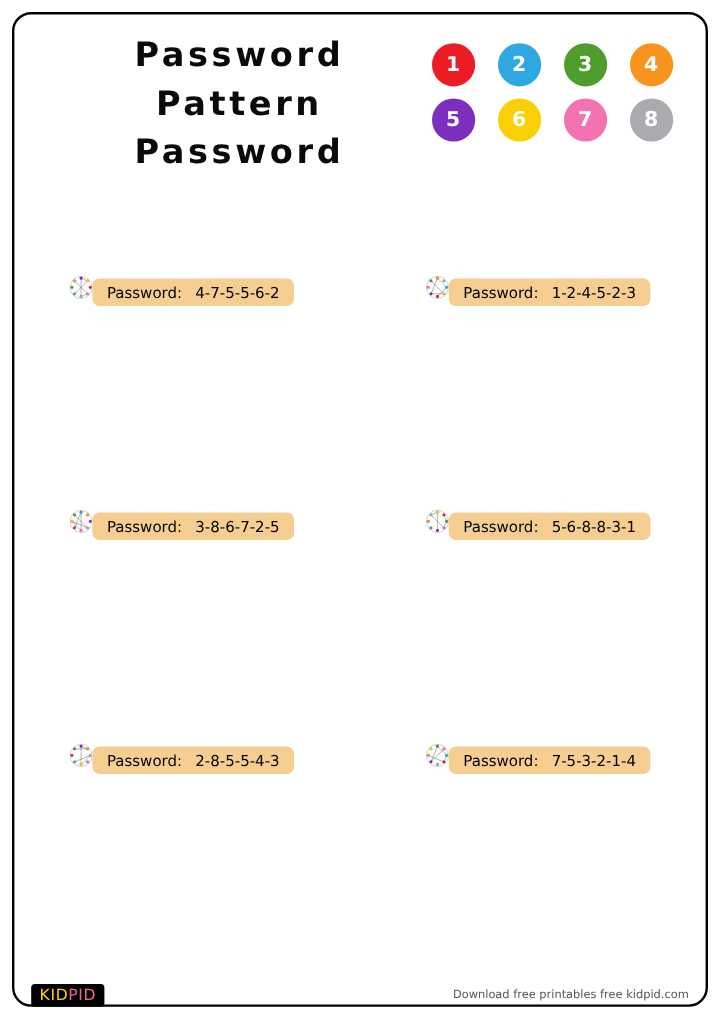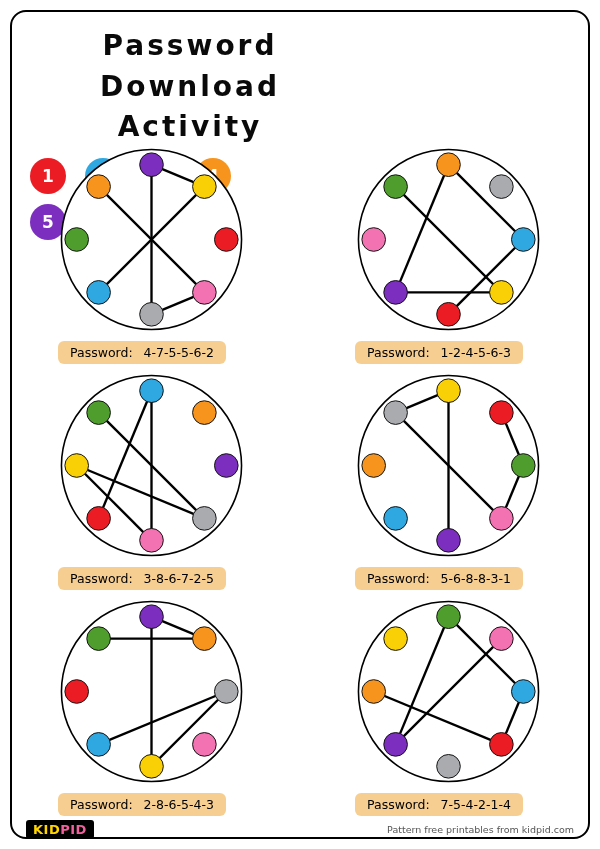--- a/index.html
+++ b/index.html
@@ -10,68 +10,68 @@
     background: #ffffff;
     font-family: "DejaVu Sans", "Liberation Sans", sans-serif;
   }
   .page { position: relative; width: 600px; height: 849px; background: #fff; overflow: hidden; }
   .frame {
     position: absolute; left: 10px; top: 10px; right: 10px; bottom: 10px;
     border: 2.5px solid #000; border-radius: 16px; pointer-events: none;
   }
   .header {
     position: absolute; top: 26px; left: 30px; right: 30px;
-    display: flex; justify-content: center; align-items: flex-start; flex-direction: column;
+    display: flex; justify-content: center; align-items: flex-start;
   }
   .title {
     margin: 0; width: 320px; text-align: center;
     font-size: 28px; font-weight: bold; letter-spacing: 3px;
     line-height: 1.45; color: #0a0a0a;
   }
   .title span { display: block; }
   .legend {
     display: grid; grid-template-columns: repeat(4, 36px);
     gap: 10px 19px; margin-top: 10px;
   }
   .legend-dot {
     width: 36px; height: 36px; border-radius: 50%;
     color: #fff; font-weight: bold; font-size: 17px;
     display: flex; align-items: center; justify-content: center;
   }
   .puzzles {
     position: absolute; top: 146px; left: 0; right: 0; padding: 0 58px;
     display: flex; flex-wrap: wrap; justify-content: space-between; row-gap: 8px;
   }
-  .puzzle { margin: 0; width: 187px; display: flex; flex-direction: column; align-items: flex-start; }
+  .puzzle { margin: 0; width: 187px; display: flex; align-items: center; }
   .pattern-svg { display: block; }
   .password-box {
     margin-top: 8px; display: flex; align-items: center; gap: 11px;
     padding: 4px 12px; border-radius: 6px;
     font-size: 12.5px; color: #000; white-space: nowrap;
   }
   .footer {
     position: absolute; left: 26px; right: 26px; bottom: 10px;
     display: flex; justify-content: space-between; align-items: center;
   }
   .logo {
     padding: 2px 7px; border-radius: 3px;
-    font-weight: bold; font-size: 13px; letter-spacing: 0.5px;
+    font-weight: normal; font-size: 13px; letter-spacing: 0.5px;
   }
   .footer-note { font-size: 9.5px; color: #555; }
 </style>
 </head>
 <body>
 
 <div class="page">
   <div class="frame"></div>
 
   <header class="header">
     <h1 class="title">
       <span>Password</span>
-      <span>Download Activity</span>
+      <span>Pattern Password</span>
     </h1>
     <div class="legend">
         <span class="legend-dot" style="background: rgb(236, 28, 36);">1</span>
         <span class="legend-dot" style="background: rgb(47, 168, 225);">2</span>
         <span class="legend-dot" style="background: rgb(79, 157, 45);">3</span>
         <span class="legend-dot" style="background: rgb(247, 148, 29);">4</span>
         <span class="legend-dot" style="background: rgb(124, 47, 190);">5</span>
         <span class="legend-dot" style="background: rgb(249, 208, 6);">6</span>
         <span class="legend-dot" style="background: rgb(242, 114, 178);">7</span>
         <span class="legend-dot" style="background: rgb(169, 171, 174);">8</span>
@@ -114,21 +114,21 @@
           <circle cx="148.7396" cy="41.260400000000004" r="12" fill="#a9abae" stroke="#111" stroke-width="1"></circle>
           <circle cx="171" cy="95" r="12" fill="#2fa8e1" stroke="#111" stroke-width="1"></circle>
           <circle cx="148.7396" cy="148.7396" r="12" fill="#f9d006" stroke="#111" stroke-width="1"></circle>
           <circle cx="95" cy="171" r="12" fill="#ec1c24" stroke="#111" stroke-width="1"></circle>
           <circle cx="41.260400000000004" cy="148.7396" r="12" fill="#7c2fbe" stroke="#111" stroke-width="1"></circle>
           <circle cx="19" cy="95" r="12" fill="#f272b2" stroke="#111" stroke-width="1"></circle>
           <circle cx="41.260400000000004" cy="41.260400000000004" r="12" fill="#4f9d2d" stroke="#111" stroke-width="1"></circle>
         </svg>
     <figcaption class="password-box" style="background: rgb(246, 206, 146);">
       <span class="pw-label">Password:</span>
-      <span class="pw-value">1-2-4-5-6-3</span>
+      <span class="pw-value">1-2-4-5-2-3</span>
     </figcaption>
   </figure>
 
   <figure class="puzzle">
     <svg class="pattern-svg" viewBox="0 0 190 190" width="187" height="187" xmlns="http://www.w3.org/2000/svg">
           <circle cx="95" cy="95" r="91.5" fill="#ffffff" stroke="#000" stroke-width="1.6"></circle>
           <line x1="41.260400000000004" y1="41.260400000000004" x2="148.7396" y2="148.7396" stroke="#000" stroke-width="2.4"></line>
           <line x1="148.7396" y1="148.7396" x2="19" y2="95" stroke="#000" stroke-width="2.4"></line>
           <line x1="19" y1="95" x2="95" y2="171" stroke="#000" stroke-width="2.4"></line>
           <line x1="95" y1="171" x2="95" y2="19" stroke="#000" stroke-width="2.4"></line>
@@ -183,21 +183,21 @@
           <circle cx="148.7396" cy="41.260400000000004" r="12" fill="#f7941d" stroke="#111" stroke-width="1"></circle>
           <circle cx="171" cy="95" r="12" fill="#a9abae" stroke="#111" stroke-width="1"></circle>
           <circle cx="148.7396" cy="148.7396" r="12" fill="#f272b2" stroke="#111" stroke-width="1"></circle>
           <circle cx="95" cy="171" r="12" fill="#f9d006" stroke="#111" stroke-width="1"></circle>
           <circle cx="41.260400000000004" cy="148.7396" r="12" fill="#2fa8e1" stroke="#111" stroke-width="1"></circle>
           <circle cx="19" cy="95" r="12" fill="#ec1c24" stroke="#111" stroke-width="1"></circle>
           <circle cx="41.260400000000004" cy="41.260400000000004" r="12" fill="#4f9d2d" stroke="#111" stroke-width="1"></circle>
         </svg>
     <figcaption class="password-box" style="background: rgb(246, 206, 146);">
       <span class="pw-label">Password:</span>
-      <span class="pw-value">2-8-6-5-4-3</span>
+      <span class="pw-value">2-8-5-5-4-3</span>
     </figcaption>
   </figure>
 
   <figure class="puzzle">
     <svg class="pattern-svg" viewBox="0 0 190 190" width="187" height="187" xmlns="http://www.w3.org/2000/svg">
           <circle cx="95" cy="95" r="91.5" fill="#ffffff" stroke="#000" stroke-width="1.6"></circle>
           <line x1="148.7396" y1="41.260400000000004" x2="41.260400000000004" y2="148.7396" stroke="#000" stroke-width="2.4"></line>
           <line x1="41.260400000000004" y1="148.7396" x2="95" y2="19" stroke="#000" stroke-width="2.4"></line>
           <line x1="95" y1="19" x2="171" y2="95" stroke="#000" stroke-width="2.4"></line>
           <line x1="171" y1="95" x2="148.7396" y2="148.7396" stroke="#000" stroke-width="2.4"></line>
@@ -206,22 +206,22 @@
           <circle cx="148.7396" cy="41.260400000000004" r="12" fill="#f272b2" stroke="#111" stroke-width="1"></circle>
           <circle cx="171" cy="95" r="12" fill="#2fa8e1" stroke="#111" stroke-width="1"></circle>
           <circle cx="148.7396" cy="148.7396" r="12" fill="#ec1c24" stroke="#111" stroke-width="1"></circle>
           <circle cx="95" cy="171" r="12" fill="#a9abae" stroke="#111" stroke-width="1"></circle>
           <circle cx="41.260400000000004" cy="148.7396" r="12" fill="#7c2fbe" stroke="#111" stroke-width="1"></circle>
           <circle cx="19" cy="95" r="12" fill="#f7941d" stroke="#111" stroke-width="1"></circle>
           <circle cx="41.260400000000004" cy="41.260400000000004" r="12" fill="#f9d006" stroke="#111" stroke-width="1"></circle>
         </svg>
     <figcaption class="password-box" style="background: rgb(246, 206, 146);">
       <span class="pw-label">Password:</span>
-      <span class="pw-value">7-5-4-2-1-4</span>
+      <span class="pw-value">7-5-3-2-1-4</span>
     </figcaption>
   </figure>
 </main>
 
   <footer class="footer">
     <div class="logo" style="background: rgb(0, 0, 0);"><span style="color: rgb(255, 212, 0);">KID</span><span style="color: rgb(240, 96, 156);">PID</span></div>
-    <div class="footer-note">Pattern free printables from kidpid.com</div>
+    <div class="footer-note">Download free printables free kidpid.com</div>
   </footer>
 </div>
 
 </body></html>

